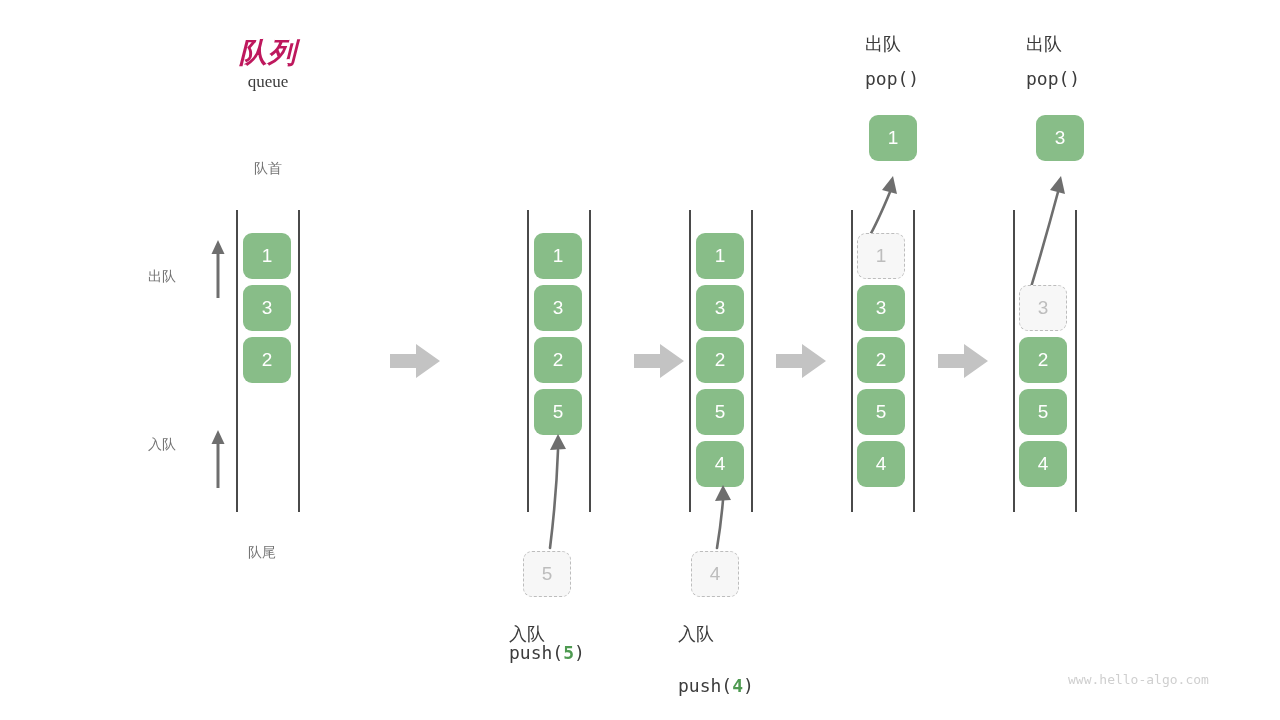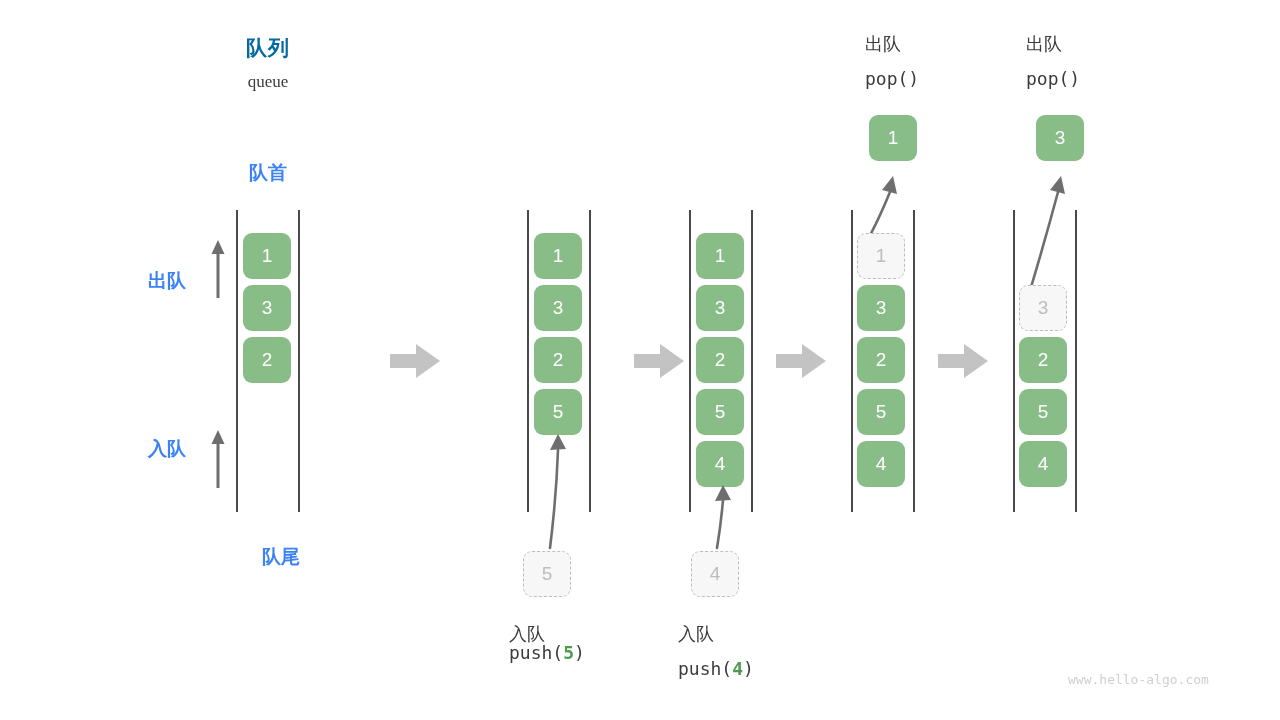--- a/index.html
+++ b/index.html
@@ -16,36 +16,37 @@
     color: #3c3c3c;
   }
   .stage {
     position: absolute;
     inset: 0;
   }
   .abs { position: absolute; }
 
   
   .title-cn {
-    font-size: 21px;
+    font-size: 28px;
     font-weight: bold;
-    color: #0369a1;
+    color: #be185d;
     letter-spacing: 1px;
     white-space: nowrap;
+    font-style: italic;
   }
   .title-mono {
     font-family: Liberation Serif, serif;
     font-size: 17px;
     color: #3c3c3c;
     white-space: nowrap;
   }
   .label-bold {
-    font-size: 19px;
-    font-weight: bold;
-    color: #3b82f6;
+    font-size: 14px;
+    font-weight: normal;
+    color: #737373;
     white-space: nowrap;
   }
   .op-cn {
     font-size: 18px;
     color: #3c3c3c;
     white-space: nowrap;
   }
   .op-mono {
     font-family: "DejaVu Sans Mono", "Liberation Mono", monospace;
     font-size: 18px;
@@ -107,21 +108,21 @@
 </style>
 </head>
 <body>
 
 <div class="stage">
 
   <div class="abs title-cn" style="left:236px; top:34px; width:64px; text-align:center;">队列</div>
   <div class="abs title-mono" style="left:216px; top:72px; width:104px; text-align:center;">queue</div>
 
   <div class="abs label-bold" style="left:236px; top:160px; width:64px; text-align:center;">队首</div>
-  <div class="abs label-bold" style="left:236px; top:544px; width:64px; text-align:right;">队尾</div>
+  <div class="abs label-bold" style="left:248px; top:544px; width:64px; text-align:left;">队尾</div>
 
   <div class="abs label-bold" style="left:148px; top:268px;">出队</div>
   <div class="thin-arrow" style="left:208px; top:238px;">
     <svg width="20" height="62" viewBox="0 0 20 62">
       <line x1="10" y1="60" x2="10" y2="14" stroke="#6e6e6e" stroke-width="3"></line>
       <polygon points="10,2 3.5,16 16.5,16" fill="#6e6e6e"></polygon>
     </svg>
   </div>
 
   <div class="abs label-bold" style="left:148px; top:436px;">入队</div>
@@ -183,21 +184,21 @@
 
     <div class="cell ghost" style="left:691px; top:551px;">4</div>
     <div class="thin-arrow" style="left:698px; top:482px;">
       <svg width="50" height="68" viewBox="0 0 50 68">
         <path d="M19,66 C22,48 24,30 25,18" stroke="#6e6e6e" stroke-width="2.6" fill="none" stroke-linecap="round"></path>
         <polygon points="25,3 17,19 33,18" fill="#6e6e6e"></polygon>
       </svg>
     </div>
 
     <div class="abs op-cn" style="left:678px; top:622px;">入队</div>
-    <div class="abs op-mono" style="left:678px; top:658px;"><span>push(</span><span class="hl">4</span><span>)</span></div>
+    <div class="abs op-mono" style="left:678px; top:675px;"><span>push(</span><span class="hl">4</span><span>)</span></div>
   </div>
 
   <div class="step-arrow" style="left:776px; top:344px;">
     <svg width="50" height="34" viewBox="0 0 50 34">
       <polygon points="0,10 26,10 26,0 50,17 26,34 26,24 0,24" fill="#c3c3c3"></polygon>
     </svg>
   </div>
 
   <div>
     <div class="abs op-cn" style="left:865px; top:32px;">出队</div>

